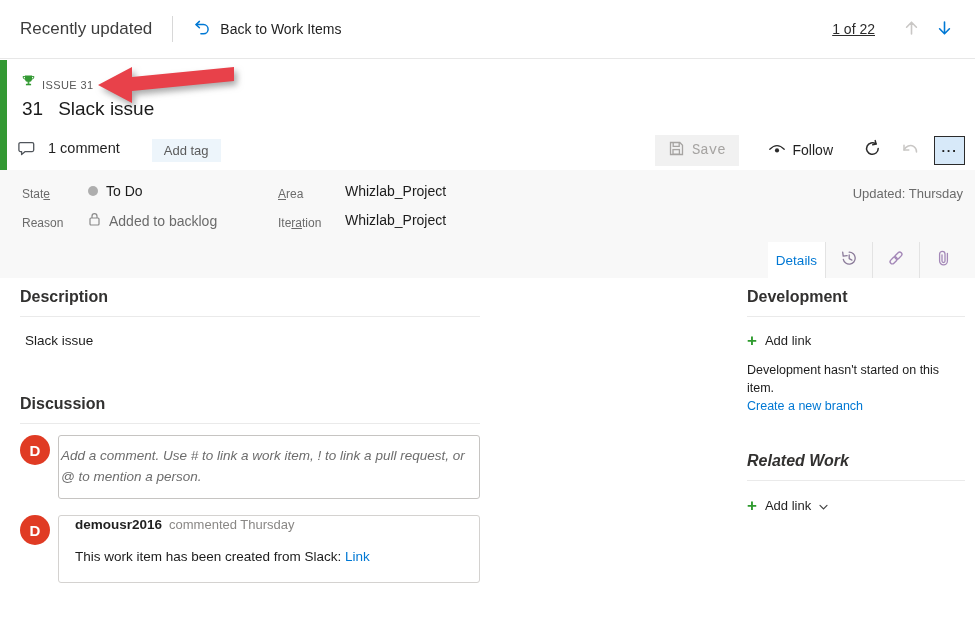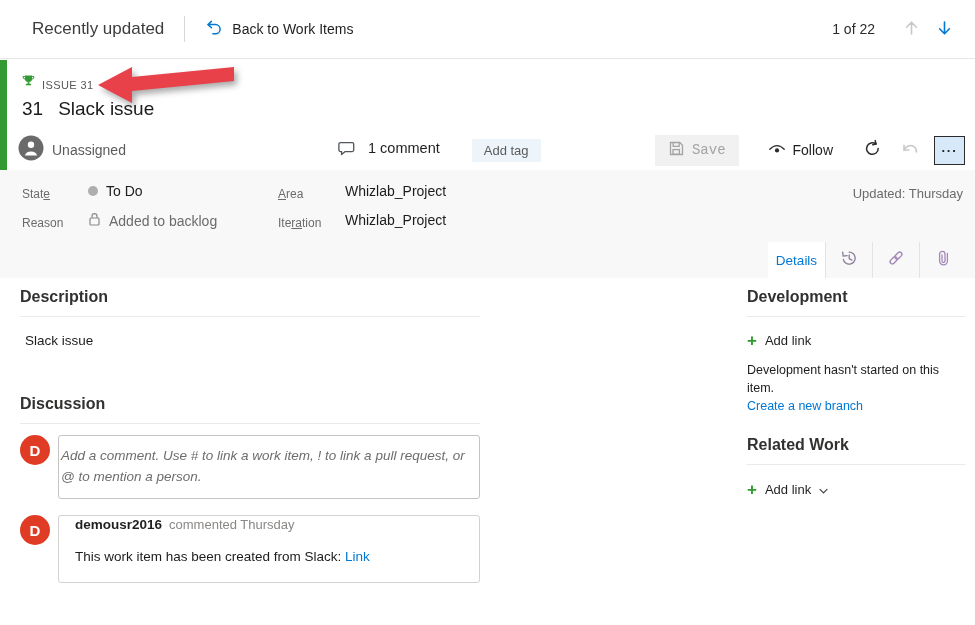--- a/index.html
+++ b/index.html
@@ -2,28 +2,28 @@
 <html><head>
 <meta charset="utf-8">
 <style>
   * { margin:0; padding:0; box-sizing:border-box; }
   html,body { background:#fff; }
   body { font-family:"Liberation Sans","DejaVu Sans",sans-serif; color:#1f1f1f; }
   .screen { position:relative; width:975px; height:625px; background:#fff; overflow:hidden; }
 
   
   .topbar { position:absolute; left:0; top:0; width:975px; height:59px;
-            display:flex; align-items:center; padding:0 14px 0 32px;
+            display:flex; align-items:center; padding:0 14px 0 20px;
             border-bottom:1px solid #e7e7e7; background:#fff; }
   .recently { font-size:17px; color:#3d3d3d; }
   .vdiv { width:1px; height:26px; background:#d8d8d8; margin:0 20px; }
   .back-btn { display:flex; align-items:center; gap:9px; background:none; border:none;
               font-family:inherit; font-size:14px; color:#1f1f1f; cursor:pointer; }
   .tb-spacer { flex:1; }
-  .pagination { font-size:14px; color:#2b2b2b; margin-right:20px; }
+  .pagination { font-size:14px; color:#2b2b2b; margin-right:20px;text-decoration:underline; }
   .nav-arrow { background:none; border:none; padding:4px 8px; cursor:pointer; }
 
   
   .wi-header { position:absolute; left:0; top:60px; width:975px; height:110px; background:#fff; }
   .green-bar { position:absolute; left:0; top:0; width:7px; height:110px; background:#339933; }
   .type-row { position:absolute; left:22px; top:13px; display:flex; align-items:flex-end; gap:7px; }
   .type-label { font-size:11px; letter-spacing:.4px; color:#585858; }
   .anno-arrow { position:absolute; left:96px; top:3px; width:140px; height:46px;
                 filter:drop-shadow(3px 4px 3px rgba(100,100,100,.55)); pointer-events:none; }
   .title-row { position:absolute; left:22px; top:38px; display:flex; align-items:baseline; gap:15px; }
@@ -84,21 +84,21 @@
   .comment-meta { font-size:13px; color:#8a8886; }
   .comment-body { margin-top:17px; font-size:13.5px; color:#1c1c1c; }
   .link { color:#0078d4; text-decoration:none; cursor:pointer; }
   .pl-label { font-size:12px; color:#767676; margin-top:14px; }
   .pl-value { font-size:14px; color:#1c1c1c; margin-top:3px; cursor:pointer; }
   .add-link-row { margin-top:15px; display:flex; align-items:center; gap:8px; cursor:pointer; }
   .plus { color:#2f9b2f; font-size:17px; font-weight:bold; line-height:1; }
   .add-link-label { font-size:13px; color:#1f1f1f; }
   .dev-status { margin-top:12px; font-size:12.5px; color:#1c1c1c; line-height:1.45; }
   .branch-link { margin-top:2px; font-size:12.5px; }
-  .rel-h { margin-top:23px; }
+  .rel-h { margin-top:39px;font-style:italic; }
   u { text-decoration:underline; }
 </style>
 </head>
 <body>
 
 <div class="screen">
 
   <div class="topbar">
     <span class="recently">Recently updated</span>
     <div class="vdiv"></div>
@@ -149,30 +149,20 @@
         <polygon points="2,22 36,4 36,14 138,4 138,18 36,28 36,40" fill="#e8414a"></polygon>
       </svg>
     </span>
 
     <div class="title-row">
       <span class="wi-id">31</span>
       <span class="wi-title">Slack issue</span>
     </div>
 
     <div class="controls-row">
-      <div class="assignee">
-        <span>
-          <svg width="26" height="26" viewBox="0 0 26 26">
-            <circle cx="13" cy="13" r="12.5" fill="#6a6a6a"></circle>
-            <circle cx="13" cy="9.8" r="3.2" fill="#fff"></circle>
-            <path d="M6.9 20.6 a6.3 5.4 0 0 1 12.2 0 z" fill="#fff"></path>
-          </svg>
-        </span>
-        <span class="assignee-label">Unassigned</span>
-      </div>
 
       <div class="comment-group">
         <span>
           <svg width="18" height="17" viewBox="0 0 18 17" fill="none" stroke="#50555b" stroke-width="1.3" stroke-linejoin="round">
             <path d="M2.4 2.6 h11.8 a1.5 1.5 0 0 1 1.5 1.5 v6 a1.5 1.5 0 0 1 -1.5 1.5 h-7 l-3.6 3 v-3 h-1.2 a1.5 1.5 0 0 1 -1.5 -1.5 v-6 a1.5 1.5 0 0 1 1.5 -1.5 z"></path>
           </svg>
         </span>
         <span class="comment-count">1 comment</span>
       </div>
 

